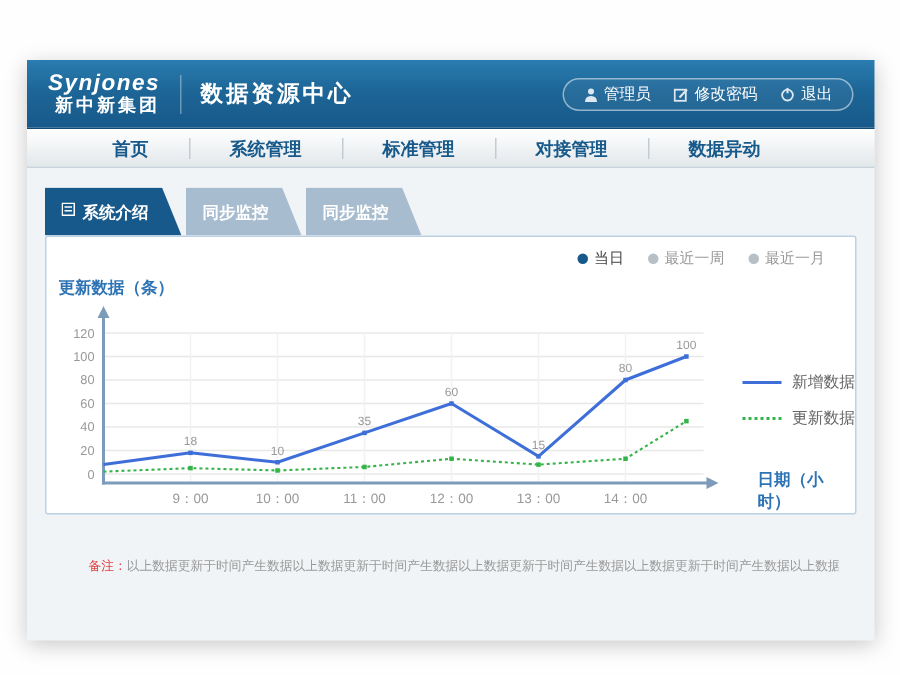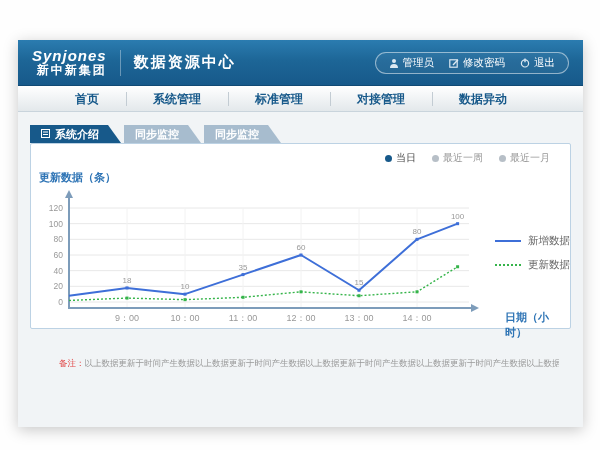--- a/index.html
+++ b/index.html
@@ -27,39 +27,39 @@
   
   .main-nav { height:26px; background:linear-gradient(180deg,#ffffff 0%,#eef1f3 60%,#e3e8eb 100%);
               border-bottom:1px solid #c9d4dc; display:flex; align-items:center; padding-left:30px; }
   .nav-item { color:#17598a; font-weight:bold; font-size:12px; padding:0 27px; position:relative;
               cursor:pointer; line-height:26px; }
   .nav-item + .nav-item::before { content:''; position:absolute; left:0; top:6px; height:14px;
               width:1px; background:#c3ccd3; }
 
   
   .tab-bar { display:flex; margin:13px 0 0 12px; position:relative; z-index:2; }
-  .tab { height:18px; display:flex; align-items:center; gap:5px; color:#fff; font-size:11px;
+  .tab { height:32px; display:flex; align-items:center; gap:5px; color:#fff; font-size:11px;
          font-weight:bold; padding:0 22px 0 11px; margin-right:3px; cursor:pointer;
          clip-path:polygon(0 0, calc(100% - 13px) 0, 100% 100%, 0 100%); }
   .tab.active { background:#17598a; }
   .tab.inactive { background:#a7bcce; }
 
   
   .content-panel { margin:0 12px; height:186px; background:#fff; border:1px solid #bcd2e4;
                    border-radius:2px; position:relative; }
 
   .time-range-filter { position:absolute; top:7px; right:20px; display:flex; gap:16px;
                        font-size:10px; color:#999; }
   .radio-option { display:flex; align-items:center; gap:4px; cursor:pointer; }
   .radio-dot { width:7px; height:7px; border-radius:50%; background:#b7bfc7; display:inline-block; }
   .radio-option.selected .radio-dot { background:#17598a; }
   .radio-option.selected { color:#444; }
 
   .y-axis-label { position:absolute; left:8px; top:26px; color:#2e74b5; font-size:11px; font-weight:bold; }
-  .x-axis-label { position:absolute; left:474px; top:166px; color:#2e74b5; font-size:11px; font-weight:bold; }
+  .x-axis-label { position:absolute; left:474px; top:154px; color:#2e74b5; font-size:11px; font-weight:bold; }
 
   #chart-svg { position:absolute; left:2px; top:44px; }
 
   .chart-legend { position:absolute; left:464px; top:90px; font-size:10.5px; color:#666; }
   .legend-item { display:flex; align-items:center; gap:7px; margin-bottom:10px; }
   .legend-sample { width:26px; height:0; }
   .legend-sample.solid { border-top:2px solid #3e6fd8; }
   .legend-sample.dotted { border-top:2px dotted #35b44a; }
 
   .footnote { position:absolute; left:28px; top:214px; width:500px; font-size:8.5px; color:#999;

